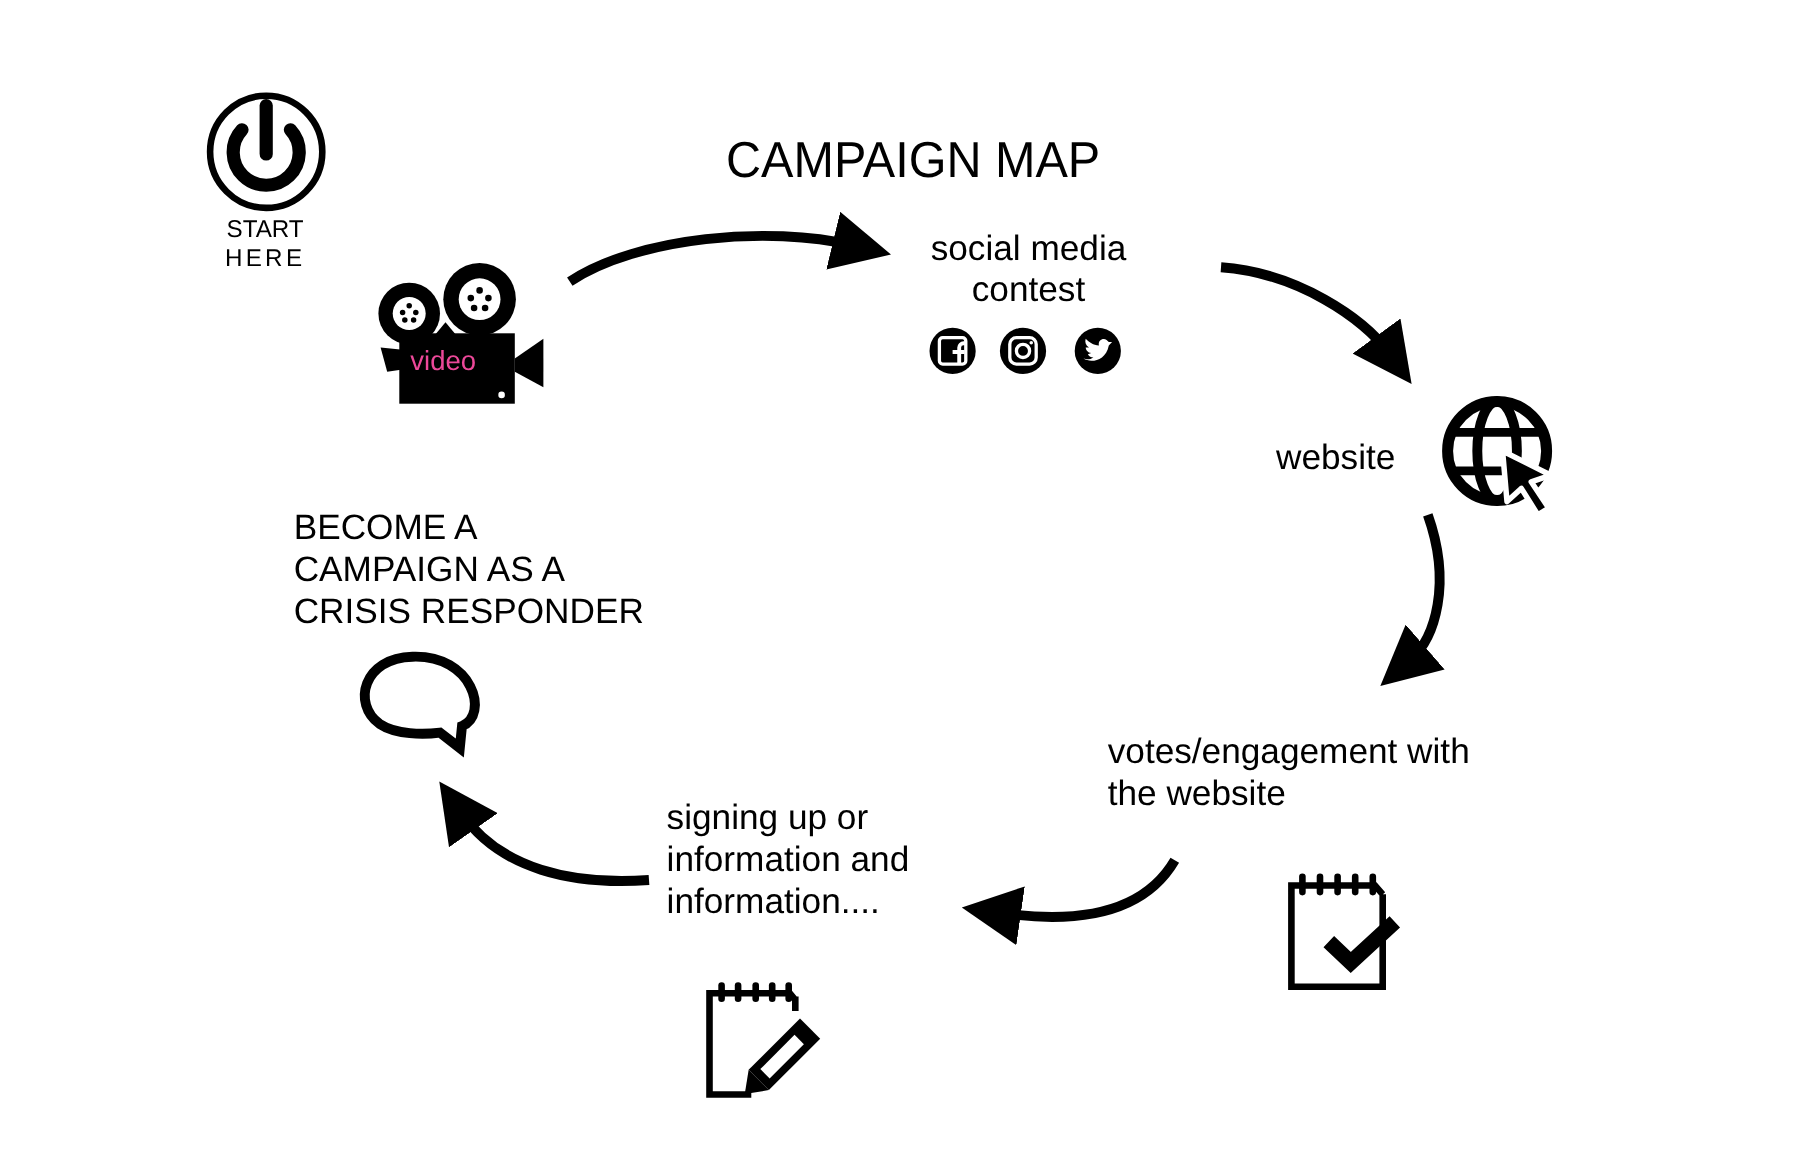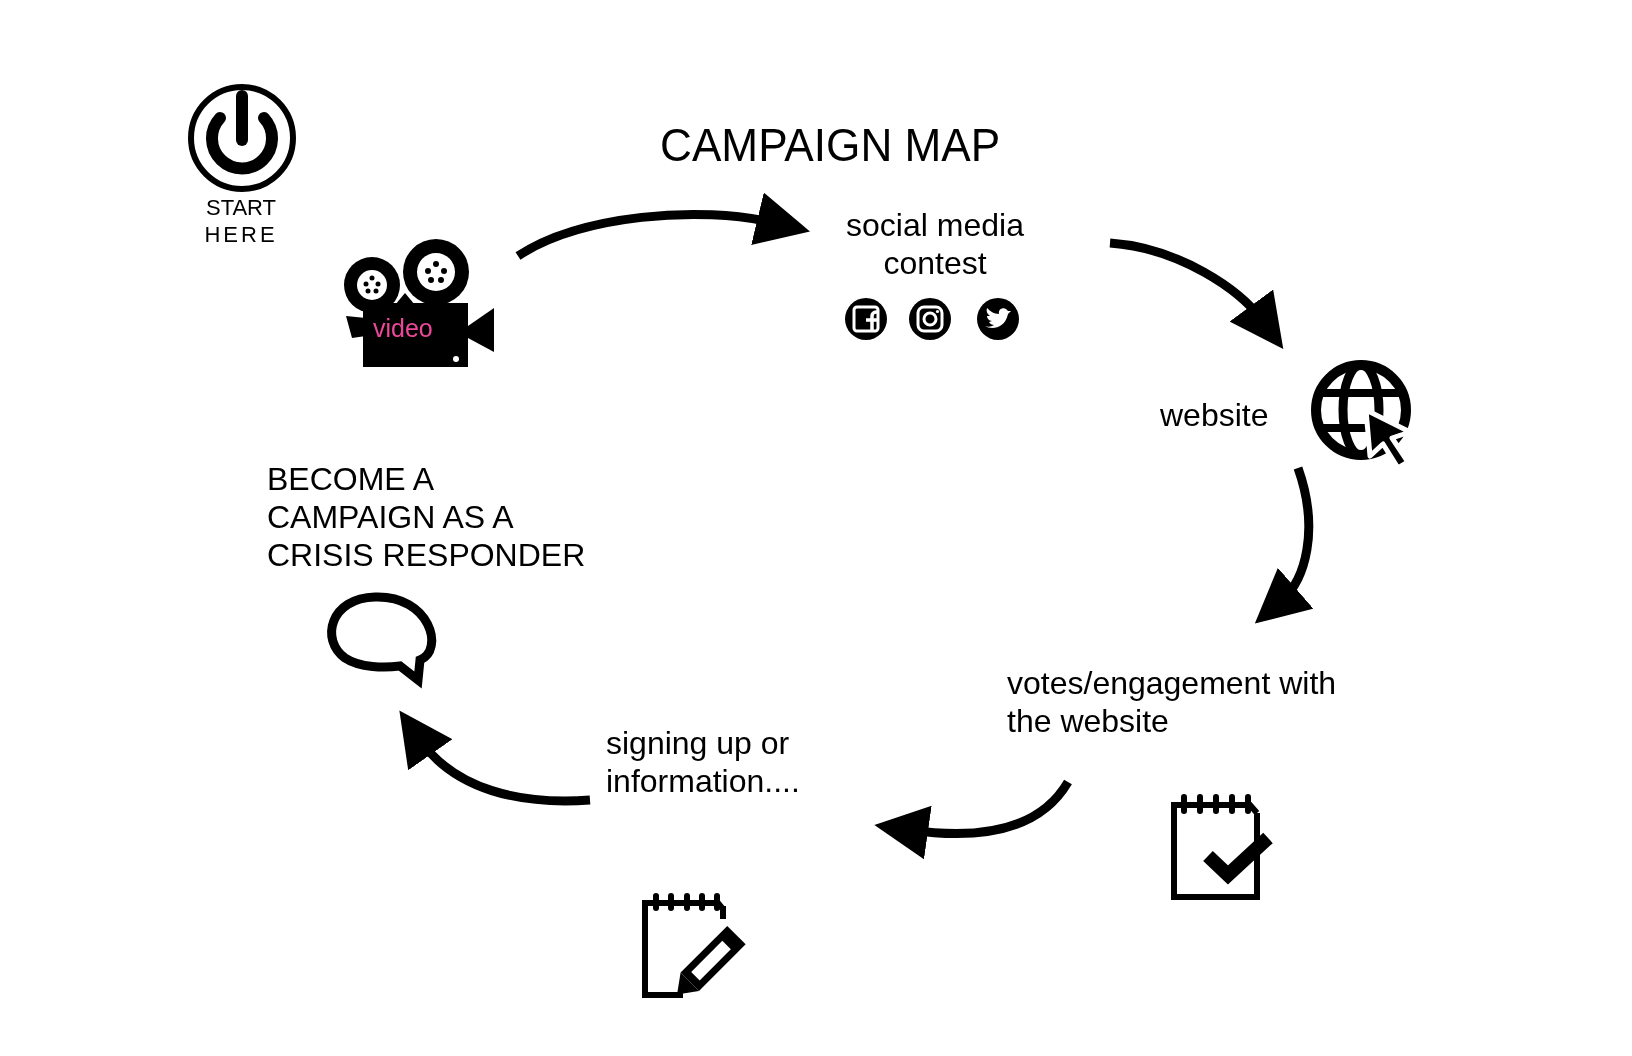--- a/index.html
+++ b/index.html
@@ -140,20 +140,21 @@
 
 <div class="abs label web">website</div>
 
 <div class="abs label votes">
   <div>votes/engagement with</div>
   <div>the website</div>
 </div>
 
 <div class="abs label sign">
   <div>signing up or</div>
+  <div>information and</div>
   <div>information....</div>
 </div>
 
 <div class="abs label vol">
   <div>BECOME A</div>
   <div>CAMPAIGN AS A</div>
   <div>CRISIS RESPONDER</div>
 </div>
 
 </body></html>

